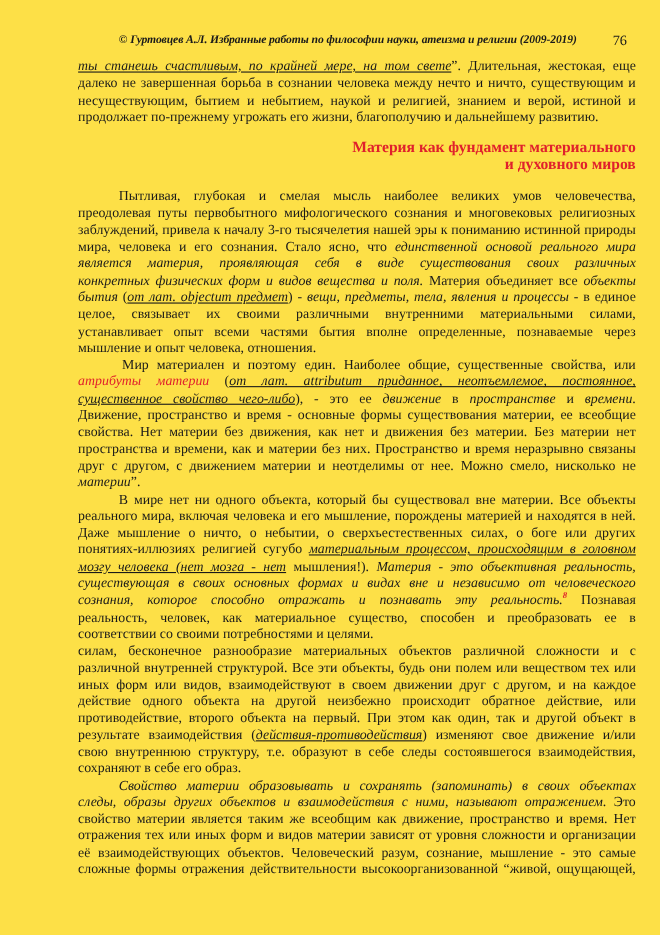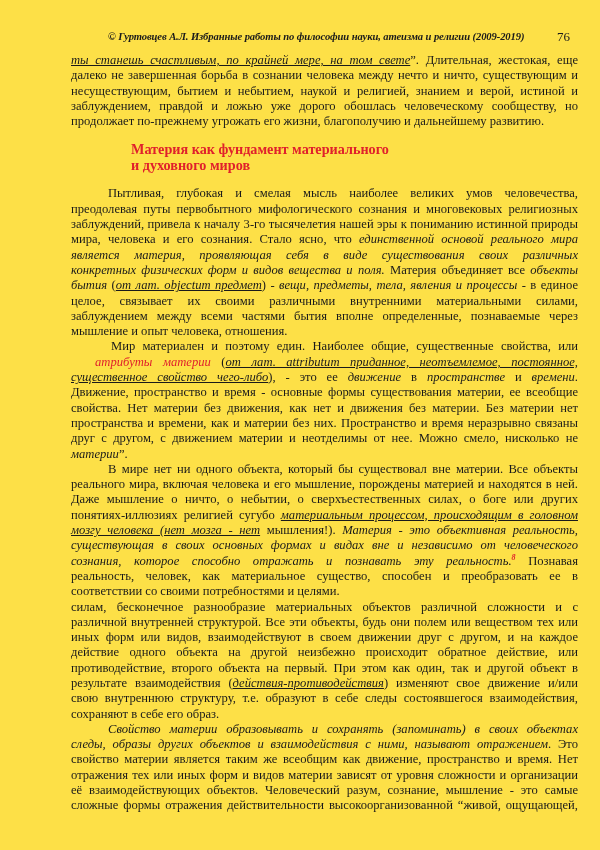--- a/index.html
+++ b/index.html
@@ -6,61 +6,60 @@
   body { width: 600px; height: 850px; overflow: hidden; position: relative;
          font-family: "Liberation Serif", "DejaVu Serif", serif; color: #1a1a1a; }
   .page { position: absolute; left: 0; top: 0; width: 600px; height: 850px; background: #fde047; }
   .header { position: absolute; left: 70px; top: 31px; width: 500px; height: 16px; }
   .header-title { position: absolute; left: 38px; top: 0; font-size: 10.6px; font-weight: bold; font-style: italic; white-space: nowrap; letter-spacing: -0.1px; }
   .page-number { position: absolute; right: 0; top: -2px; font-size: 13px; }
   .body { position: absolute; left: 71px; top: 53px; width: 507px; font-size: 12.6px; line-height: 15.3px; text-align: justify; }
   .body p { margin: 0; }
   .line { display: block; text-align: justify; text-align-last: justify; white-space: nowrap; overflow: visible; }
   .line.last { text-align-last: left; }
-  .heading { text-align: left; color: #e0202c; font-weight: bold; font-size: 14.2px; line-height: 16px; margin: 12px 0 13px 0; padding-left: 60px; }
+  .heading { text-align: right; color: #e0202c; font-weight: bold; font-size: 14.2px; line-height: 16px; margin: 12px 0 13px 0; padding-left: 60px; }
   .bi { font-weight: normal; font-style: italic; }
   .i { font-style: italic; text-decoration: underline; }
-  .red { color: #e0202c; margin-left: 24px; }
+  .red { color: #e0202c; }
   .sup { font-size: 8px; vertical-align: super; color: #e0202c; font-weight: bold; font-style: italic; line-height: 0; }
 </style>
 </head>
 <body>
 
 <div class="page">
 
   <div class="header">
     <span class="header-title">© Гуртовцев А.Л. Избранные работы по философии науки, атеизма и религии (2009-2019)</span>
     <span class="page-number">76</span>
   </div>
 
   <div class="body">
 
     <p>
       <span class="line"><span class="i">ты станешь счастливым, по крайней мере, на том свете</span><span>”. Длительная, жестокая, еще</span></span>
       <span class="line">далеко не завершенная борьба в сознании человека между нечто и ничто, существующим и</span>
       <span class="line">несуществующим, бытием и небытием, наукой и религией, знанием и верой, истиной и</span>
-      <span class="line">заблуждением, правдой и ложью уже дорого обошлась человеческому сообществу, но</span>
       <span class="line last">продолжает по-прежнему угрожать его жизни, благополучию и дальнейшему развитию.</span>
     </p>
 
     <div class="heading">
       <div>Материя как фундамент  материального</div>
       <div>и духовного миров</div>
     </div>
 
     <p>
       <span class="line" style="padding-left:37px">Пытливая, глубокая и смелая мысль наиболее великих умов человечества,</span>
       <span class="line">преодолевая путы первобытного мифологического сознания и многовековых религиозных</span>
       <span class="line">заблуждений, привела к началу 3-го тысячелетия нашей эры к пониманию истинной природы</span>
       <span class="line"><span>мира, человека и его сознания. Стало ясно, что </span><span class="bi">единственной основой реального мира</span></span>
       <span class="line bi">является материя, проявляющая себя в виде существования своих различных</span>
       <span class="line"><span class="bi">конкретных физических форм и видов вещества и поля.</span><span> Материя объединяет все </span><span class="bi">объекты</span></span>
       <span class="line"><span class="bi">бытия</span><span> (</span><span class="i">от лат. objectum предмет</span><span>) - </span><span class="bi">вещи, предметы, тела, явления и процессы</span><span> - в единое</span></span>
       <span class="line">целое, связывает их своими различными внутренними материальными силами,</span>
-      <span class="line">заблуждением между всеми частями бытия вполне определенные, познаваемые через</span>
+      <span class="line">устанавливает опыт всеми частями бытия вполне определенные, познаваемые через</span>
       <span class="line last">мышление и опыт человека, отношения.</span>
     </p>
 
     <p>
       <span class="line" style="padding-left:40px">Мир материален и поэтому един. Наиболее общие, существенные свойства, или</span>
       <span class="line"><span class="bi red">атрибуты  материи</span><span> (</span><span class="i">от лат. attributum  приданное, неотъемлемое, постоянное,</span></span>
       <span class="line"><span class="i">существенное свойство чего-либо</span><span>), - это ее </span><span class="bi">движение</span><span> в </span><span class="bi">пространстве</span><span> и </span><span class="bi">времени</span><span>.</span></span>
       <span class="line">Движение, пространство и время - основные формы существования материи, ее всеобщие</span>
       <span class="line">свойства. Нет материи без движения, как нет и движения без материи. Без материи нет</span>
       <span class="line">пространства и времени, как и материи без  них. Пространство и время неразрывно связаны</span>

